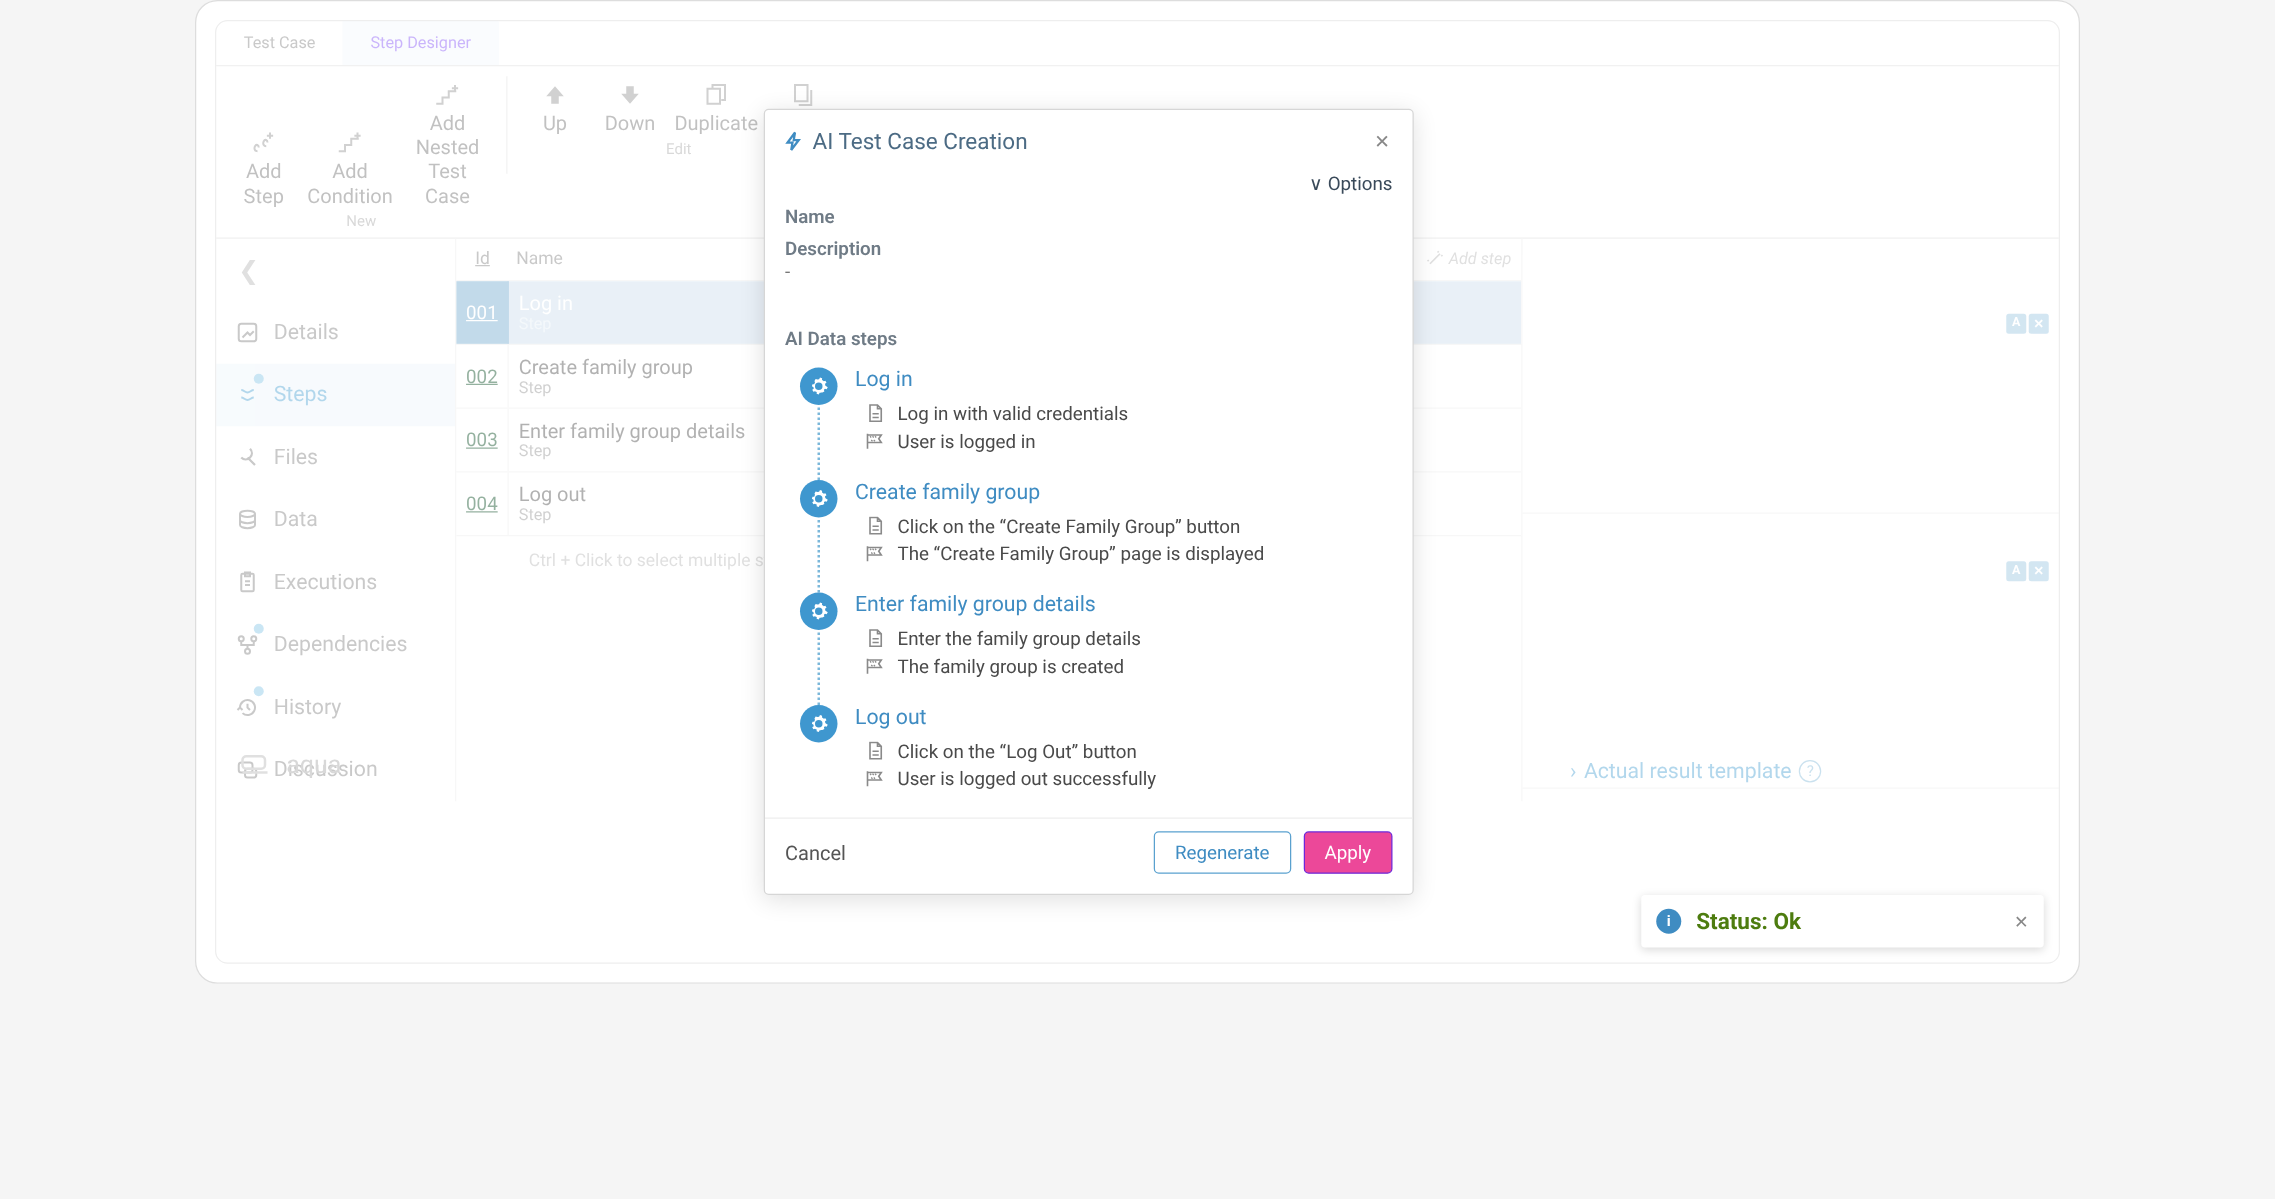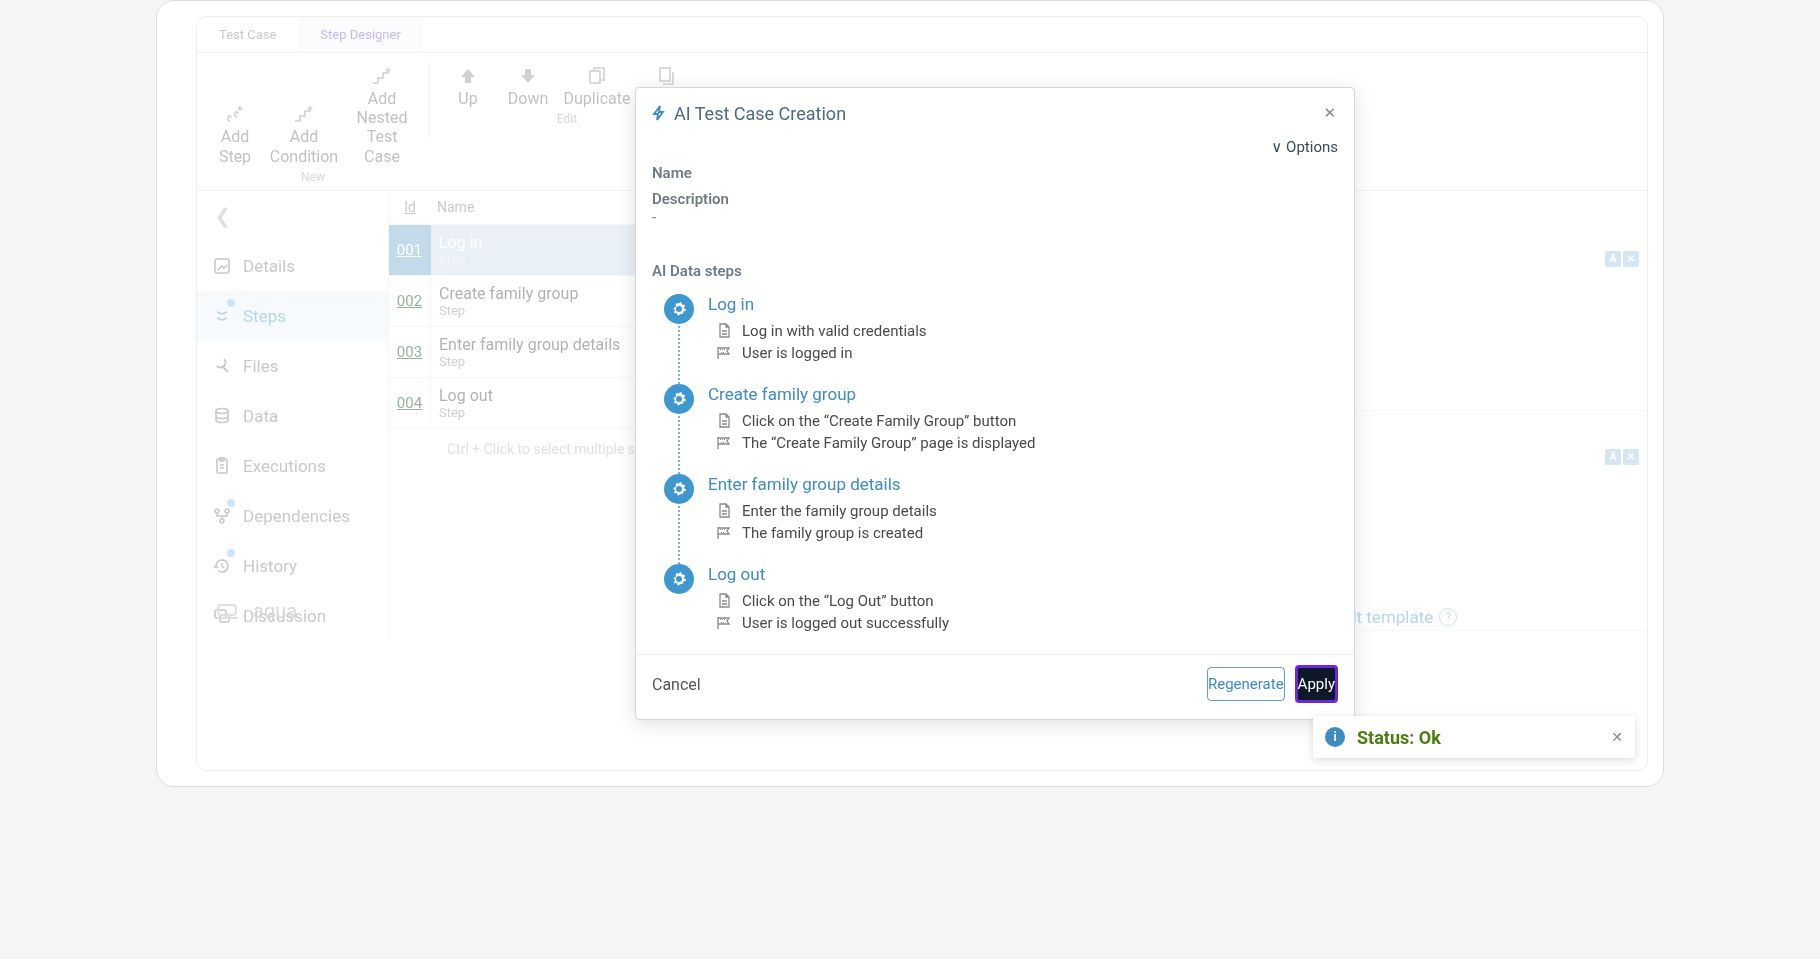--- a/index.html
+++ b/index.html
@@ -1,18 +1,18 @@
 <!DOCTYPE html>
 <html><head>
 <meta charset="utf-8">
 <style>
   * { box-sizing: border-box; }
   html,body{margin:0;padding:0;font-family:"Segoe UI",Roboto,Arial,sans-serif;font-size:14px;color:#444;background:#f5f5f5;}
   .app{position:relative;width:1508px;height:787px;margin:0 auto;background:#fff;border:1px solid #ddd;border-radius:18px;overflow:hidden;}
-  .faded-layer{position:absolute;inset:15px;background:#fff;border:1px solid #eee;border-radius:10px;margin-left:24px;}
+  .faded-layer{position:absolute;inset:15px;background:#fff;border:1px solid #eee;border-radius:10px;}
   .bg-dim{opacity:0.45;}
   
   .top-tabs{display:flex;border-bottom:1px solid #e0e0e0;}
   .top-tab{padding:10px 22px;color:#888;font-size:13px;cursor:pointer;}
   .top-tab.active{color:#8b5cf6;background:#f4f9fd;}
   
   .toolbar{display:flex;align-items:flex-start;border-bottom:1px solid #e0e0e0;padding:4px 6px 0 6px;}
   .tool-group{display:flex;flex-direction:column;align-items:center;margin:0 2px;}
   .tool-items{display:flex;}
   .tool-btn{display:flex;flex-direction:column;align-items:center;justify-content:flex-end;width:60px;padding:6px 4px 2px;color:#777;font-size:16px;line-height:1.2;text-align:center;cursor:pointer;}
@@ -47,21 +47,21 @@
   .row.sel .row-sub{color:#e8f1f8;}
   .hint-row{padding:12px 0 12px 58px;color:#bbb;font-size:14px;}
   .right-pane{width:430px;border-left:1px solid #eee;position:relative;}
   .badge-pair{position:absolute;right:8px;top:60px;display:flex;gap:2px;}
   .badge{width:16px;height:16px;background:#9ec8e2;color:#fff;font-size:10px;font-weight:bold;display:flex;align-items:center;justify-content:center;border-radius:2px;}
   .rp-row{height:220px;border-bottom:1px solid #eee;position:relative;}
   .actual-result{position:absolute;bottom:14px;left:38px;color:#56a7d6;font-size:17px;display:flex;align-items:center;gap:6px;}
   .actual-result .chev{color:#56a7d6;}
   .actual-result .qm{display:inline-flex;width:18px;height:18px;border:1.5px solid #8cbedb;border-radius:50%;align-items:center;justify-content:center;font-size:12px;color:#8cbedb;}
   
-  .modal{position:absolute;top:70px;left:438px;width:720px;background:#fff;border:1px solid #d6d6d6;border-radius:4px;box-shadow:0 4px 20px rgba(0,0,0,0.12);padding:0 0 12px;}
+  .modal{position:absolute;top:70px;left:438px;width:520px;background:#fff;border:1px solid #d6d6d6;border-radius:4px;box-shadow:0 4px 20px rgba(0,0,0,0.12);padding:0 0 12px;}
   .modal-head{display:flex;align-items:center;gap:6px;padding:12px 14px 8px;}
   .modal-title{font-size:18px;color:#4c6b84;}
   .modal-close{margin-left:auto;color:#888;font-size:15px;cursor:pointer;padding:4px;}
   .modal-options{display:flex;justify-content:flex-end;padding:4px 16px;color:#3a4a5a;font-size:15px;cursor:pointer;}
   .modal-options .chev{margin-right:4px;}
   .m-section{padding:4px 16px;}
   .m-label{font-weight:600;color:#6f7b86;font-size:15px;}
   .m-val{color:#777;font-size:15px;padding:0 0 4px;}
   .m-steps-label{font-weight:600;color:#6f7b86;font-size:15px;margin-top:24px;margin-bottom:14px;}
   .step-list{position:relative;margin-left:12px;}
@@ -69,23 +69,23 @@
   .step-node:last-child{padding-bottom:6px;}
   .step-node::before{content:"";position:absolute;left:14px;top:32px;bottom:-4px;border-left:2px dotted #7bb7da;}
   .step-node:last-child::before{display:none;}
   .step-bullet{position:absolute;left:0;top:0;width:30px;height:30px;border-radius:50%;background:#3f97cf;color:#fff;display:flex;align-items:center;justify-content:center;}
   .step-title{color:#3f8cc2;font-size:17px;margin-bottom:8px;}
   .step-line{display:flex;align-items:center;gap:10px;color:#4a4a4a;font-size:15px;margin:4px 0 2px;padding-left:8px;}
   .step-ic{width:16px;height:16px;display:inline-flex;align-items:center;justify-content:center;color:#8a8a8a;}
   .modal-footer{display:flex;align-items:center;padding:10px 16px 4px;border-top:1px solid #eee;margin-top:10px;}
   .btn-cancel{color:#555;font-size:16px;cursor:pointer;}
   .spacer{flex:1;}
-  .btn{font-size:15px;padding:7px 0;border-radius:4px;cursor:pointer;}
+  .btn{font-size:15px;padding:7px 16px;border-radius:4px;cursor:pointer;}
   .btn-regenerate{border:1px solid #5aa1cf;color:#3f8cc2;background:#fff;margin-right:10px;}
-  .btn-apply{background:#0f172a;color:#fff;border:3px solid #6d28d9;}
+  .btn-apply{background:#ec4899;color:#fff;border:1px solid #6d28d9;}
   
   .status-toast{position:absolute;right:12px;bottom:12px;width:322px;height:42px;background:#fff;box-shadow:0 2px 8px rgba(0,0,0,0.15);border-radius:3px;display:flex;align-items:center;padding:0 12px;gap:12px;}
   .status-ic{width:20px;height:20px;border-radius:50%;background:#3f8cc2;color:#fff;font-size:12px;font-weight:bold;display:flex;align-items:center;justify-content:center;}
   .status-txt{font-size:18px;font-weight:700;color:#4d7c0f;}
   .status-x{margin-left:auto;color:#888;cursor:pointer;}
   svg{display:block;}
 </style>
 </head>
 <body>
 

